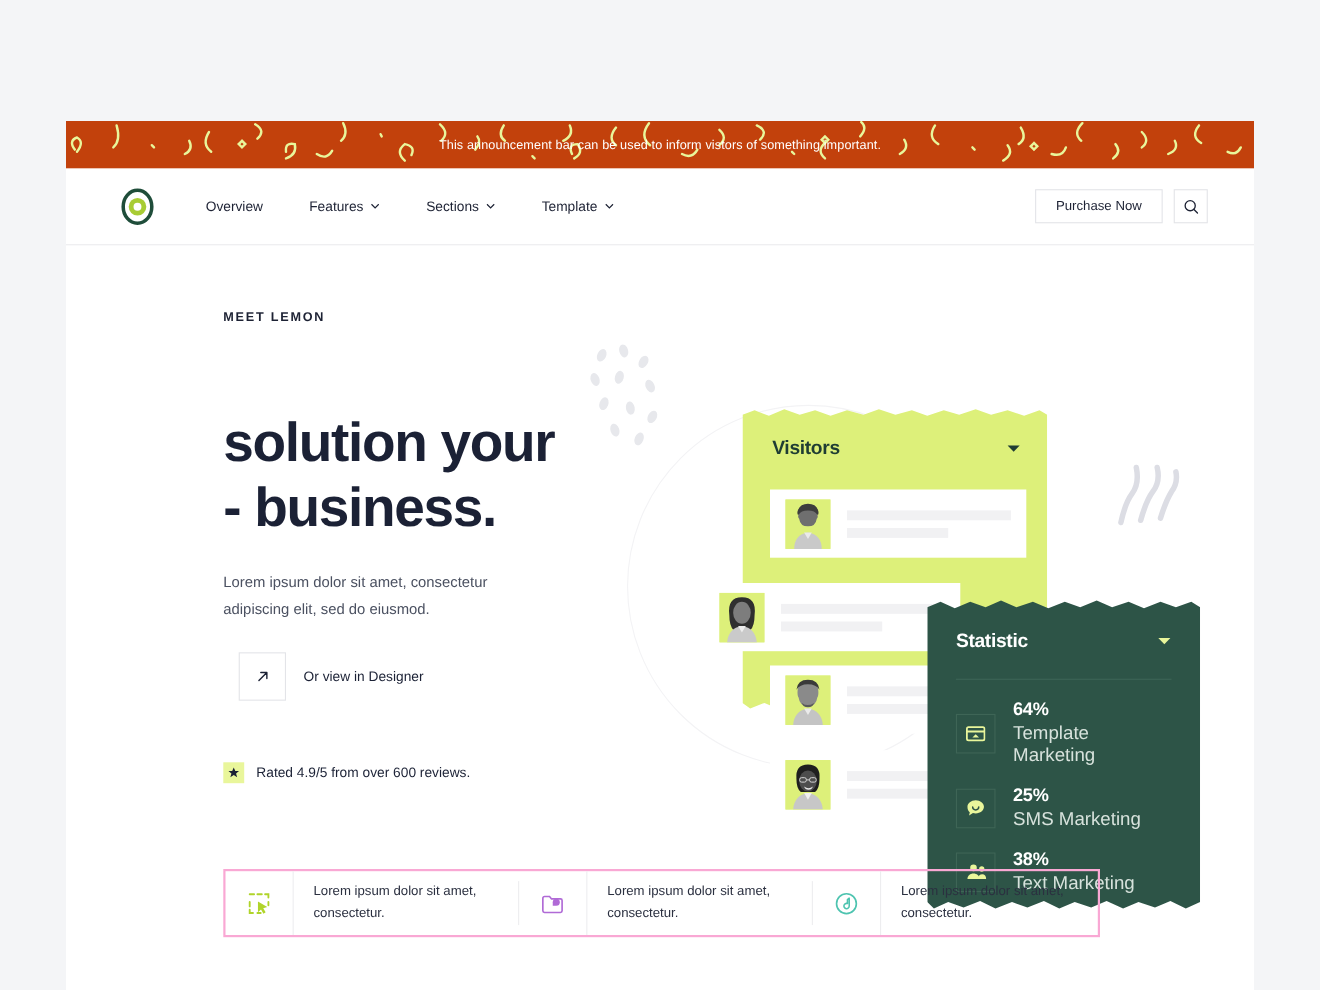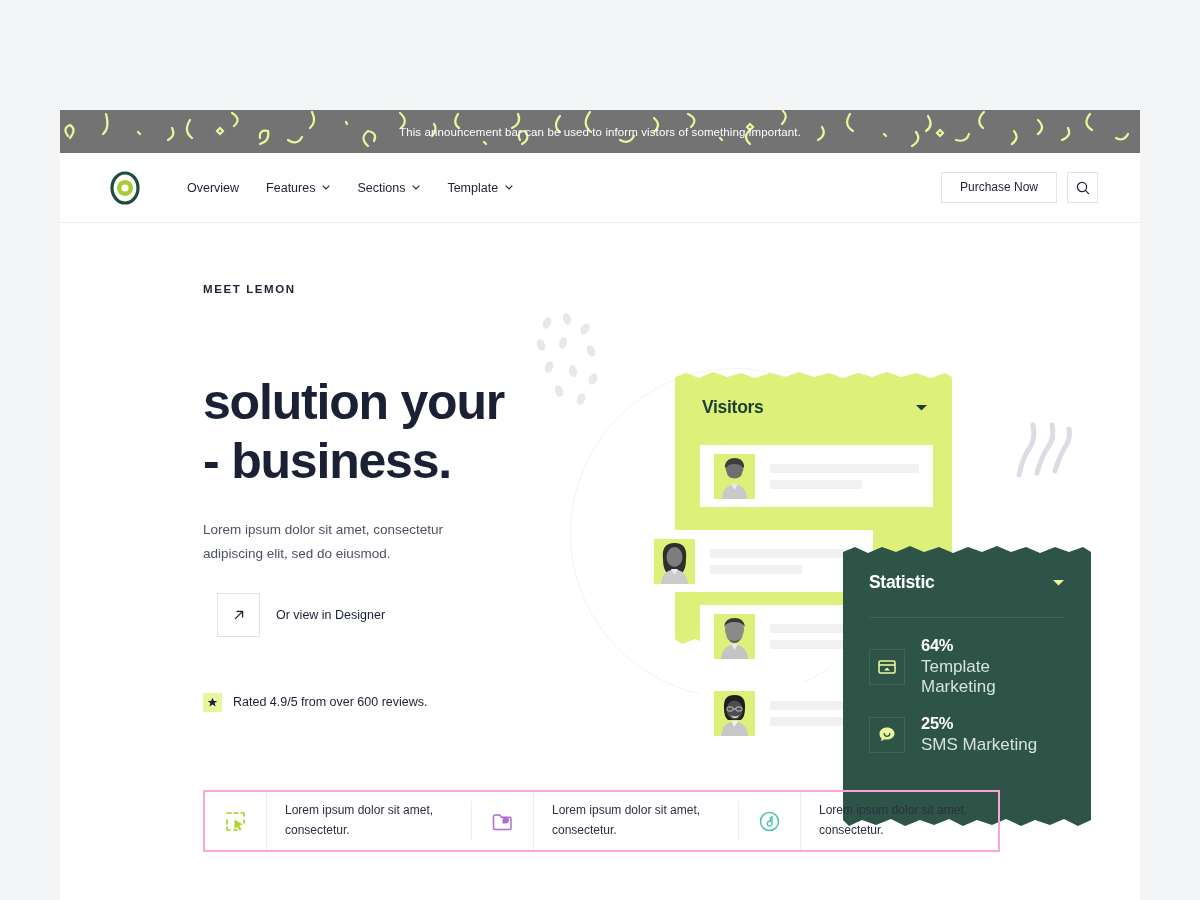--- a/index.html
+++ b/index.html
@@ -12,37 +12,37 @@
   .page {
     position:absolute; left:60px; top:110px;
     width:1080px; height:790px;
     background:#ffffff;
     overflow:hidden;
   }
 
   
   .announce {
     position:relative; height:43px; width:100%;
-    background:#737373; overflow:hidden;
+    background:#c2410c; overflow:hidden;
     display:flex; align-items:center; justify-content:center;
   }
   .announce .confetti { position:absolute; inset:0; }
   .announce-text {
     position:relative; z-index:2;
     color:#ffffff; font-size:11.5px; letter-spacing:.1px;
   }
 
   
   .nav {
     height:70px; display:flex; align-items:center;
     padding:0 42px 0 48px; border-bottom:1px solid #ececee;
     background:#fff;
   }
   .logo { width:34px; height:34px; flex:0 0 auto; }
-  .nav-links { display:flex; align-items:flex-end; gap:27px; margin-left:45px; }
+  .nav-links { display:flex; align-items:flex-end; gap:42px; margin-left:45px; }
   .nav-link {
     display:flex; align-items:center; gap:7px;
     font-size:12.5px; color:#1d2234; white-space:nowrap;
     cursor:pointer;
   }
   .chev { width:8px; height:5px; flex:0 0 auto; }
   .nav-right { margin-left:auto; display:flex; align-items:center; gap:10px; }
   .btn-purchase {
     border:1px solid #e3e4e8; background:#fff; color:#1d2234;
     font-size:12px; font-family:inherit;
@@ -437,20 +437,34 @@
                 <path d="M9 1.5c4.2 0 7.5 2.7 7.5 6s-3.3 6-7.5 6c-.9 0-1.7-.1-2.5-.3L3 15.3l.6-2.8C2.2 11.4 1.5 9.8 1.5 7.5c0-3.3 3.3-6 7.5-6z" fill="#e9f69b"></path>
                 <path d="M6.2 7.5a2.8 2.8 0 0 0 5.6 0" fill="none" stroke="#2d5447" stroke-width="1.3" stroke-linecap="round"></path>
               </svg>
             </div>
             <div>
               <div class="stat-pct">25%</div>
               <div class="stat-label">SMS Marketing</div>
             </div>
           </div>
 
+          <div class="stat-item">
+            <div class="stat-icon-box">
+              <svg width="19" height="15" viewBox="0 0 19 15">
+                <circle cx="7" cy="4" r="3" fill="#e9f69b"></circle>
+                <path d="M1.5 14c0-3 2.5-5 5.5-5s5.5 2 5.5 5z" fill="#e9f69b"></path>
+                <circle cx="14.5" cy="5" r="2.4" fill="#e9f69b"></circle>
+                <path d="M11 14c0-2.6 1.8-4.2 4-4.2s3.5 1.6 3.5 4.2z" fill="#e9f69b"></path>
+              </svg>
+            </div>
+            <div>
+              <div class="stat-pct">38%</div>
+              <div class="stat-label">Text Marketing</div>
+            </div>
+          </div>
         </div>
       </div>
     </div>
   </div>
 
   <div class="features">
 
     <div class="feat">
       <div class="feat-ico">
         <svg width="21" height="21" viewBox="0 0 21 21">

